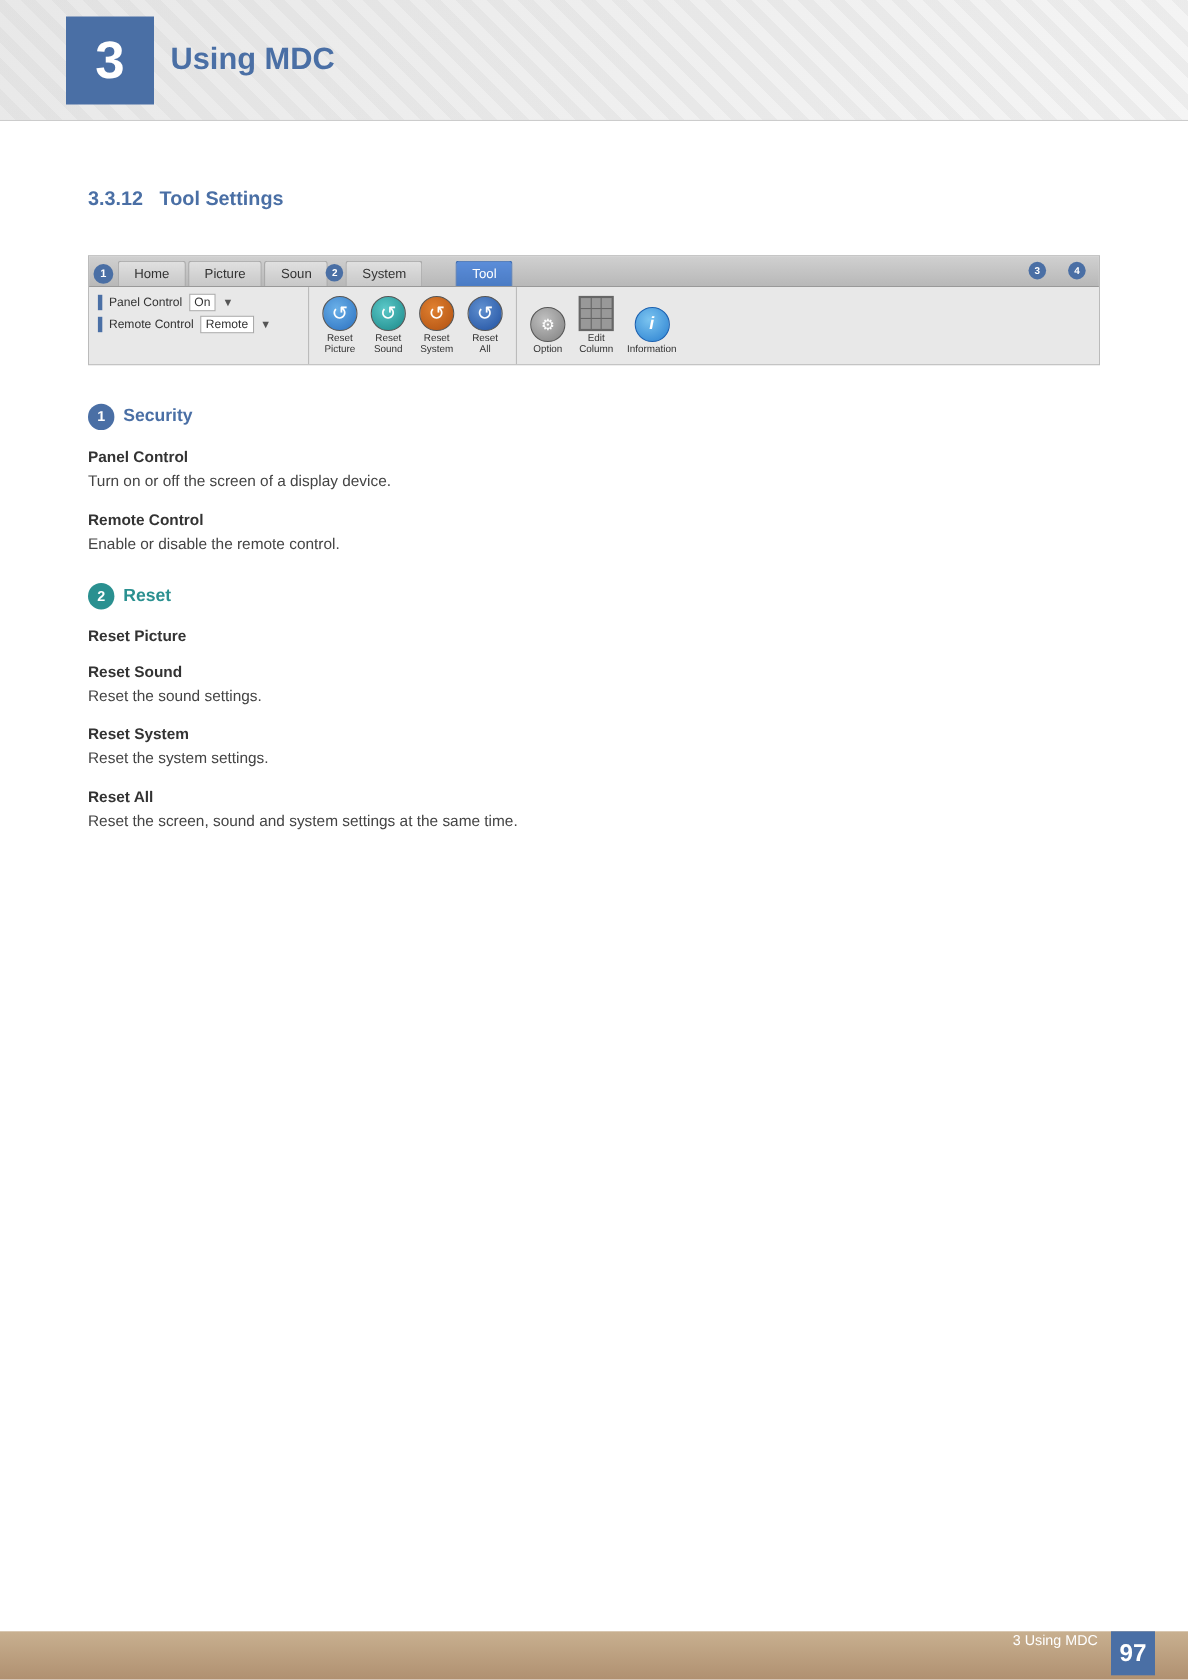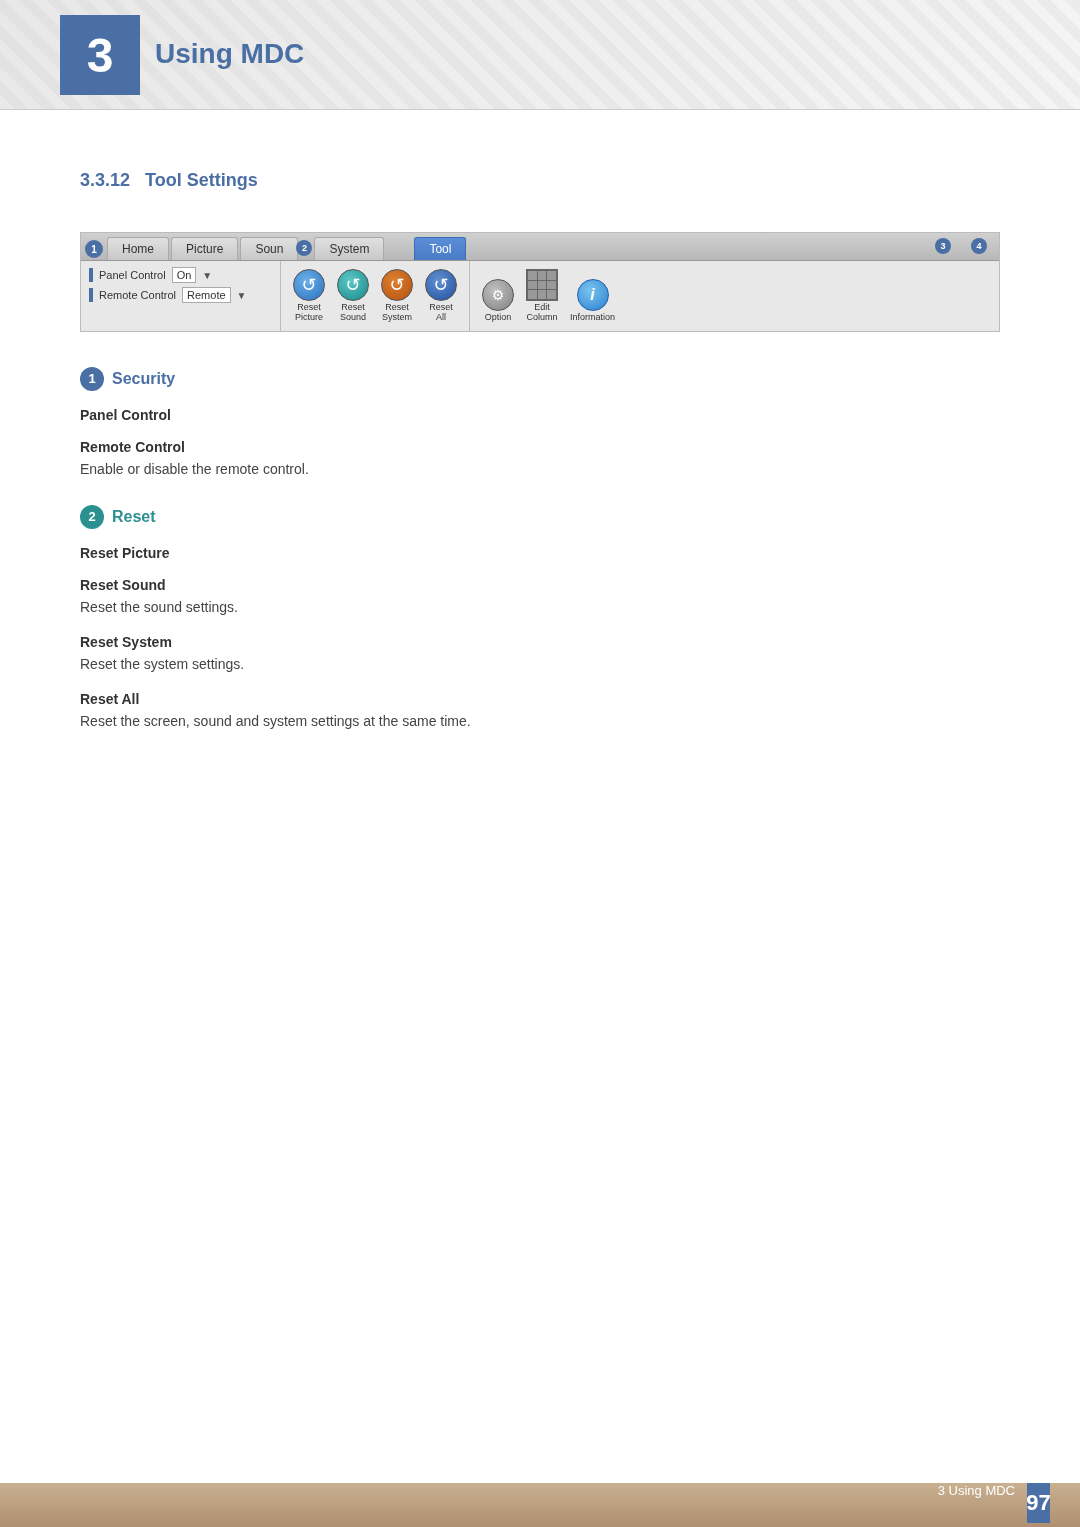--- a/index.html
+++ b/index.html
@@ -261,21 +261,21 @@
       align-items: flex-start;
       justify-content: flex-end;
       padding: 0 30px;
       gap: 12px;
     }
     .footer-text {
       font-size: 13px;
       color: #fff;
     }
     .footer-page {
-      width: 23px;
+      width: 40px;
       height: 40px;
       background: #4a6fa5;
       color: #fff;
       display: flex;
       align-items: center;
       justify-content: center;
       font-size: 22px;
       font-weight: bold;
     }
   </style>
@@ -395,20 +395,21 @@
       </div>
     </div>
   </div>
 
   <div class="subsection-title">
     <span class="badge badge-blue">1</span>
     <span>Security</span>
   </div>
 
   <h3 class="term">Panel Control</h3>
+  <p class="desc">Turn on or off the screen of a display device.</p>
 
   <h3 class="term">Remote Control</h3>
   <p class="desc">Enable or disable the remote control.</p>
 
   <div class="subsection-title teal">
     <span class="badge badge-teal">2</span>
     <span>Reset</span>
   </div>
 
   <h3 class="term">Reset Picture</h3>

